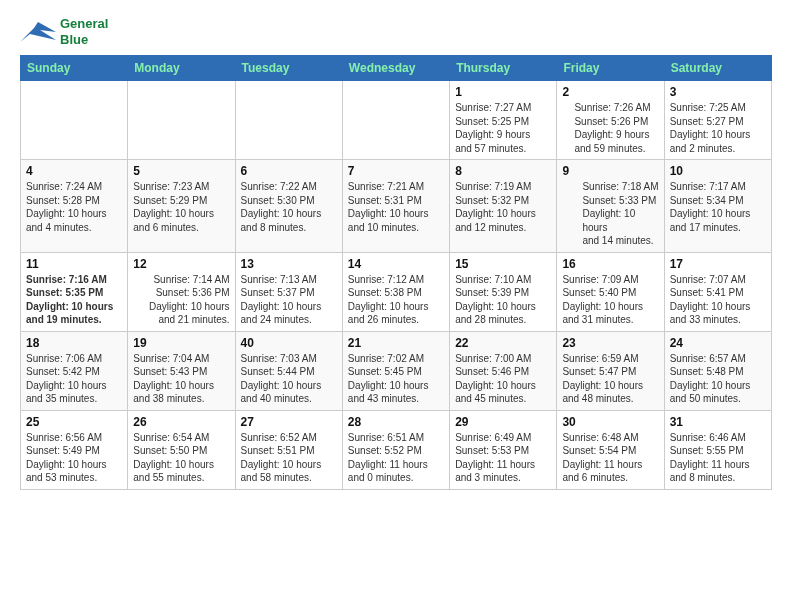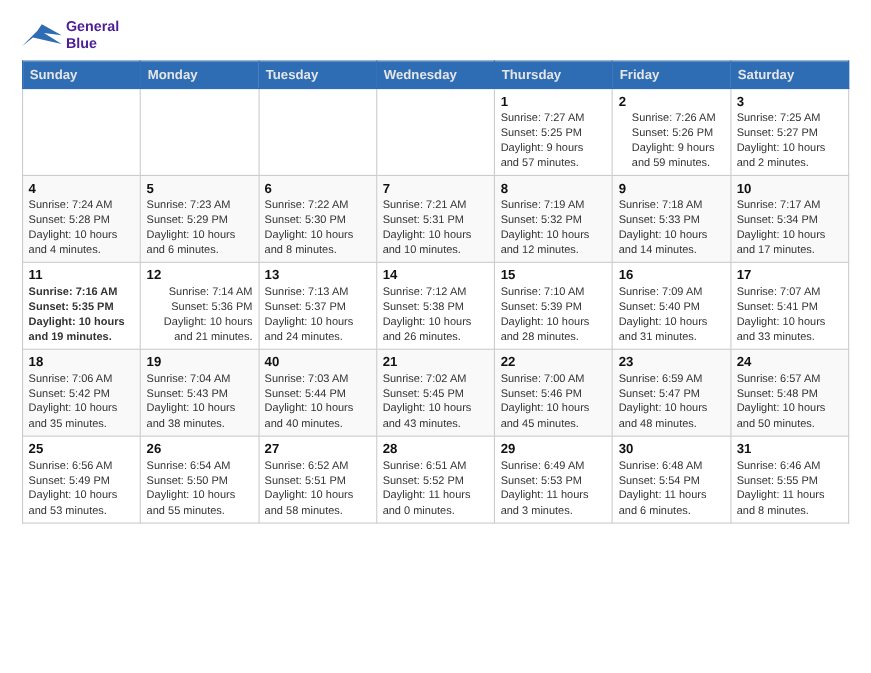--- a/index.html
+++ b/index.html
@@ -17,21 +17,21 @@
       margin-bottom: 8px;
     }
     .logo {
       display: flex;
       align-items: center;
       gap: 4px;
     }
     .logo-text {
       font-size: 13px;
       font-weight: bold;
-      color: #4c1d95;
+      color: #15803d;
       line-height: 1.2;
     }
     .logo-bird {
       width: 36px;
       height: 28px;
     }
     .title-area {
       text-align: right;
     }
     .month-year {
@@ -45,21 +45,21 @@
       font-weight: bold;
       color: #222;
     }
     .calendar {
       width: 100%;
       border-collapse: collapse;
       font-size: 10.5px;
     }
     .calendar th {
       background: #2e6db4;
-      color: #e5e5e5;
+      color: #86efac;
       text-align: left;
       padding: 5px 6px;
       font-size: 12px;
       border: 1px solid #2e6db4;
     }
     .calendar td {
       border: 1px solid #ccc;
       vertical-align: top;
       padding: 4px 5px;
       width: calc(100% / 7);
@@ -182,21 +182,21 @@
         </td>
         <td>
           <div class="day-num">8</div>
           <div class="day-info" style="white-space: pre-line;">Sunrise: 7:19 AM
 Sunset: 5:32 PM
 Daylight: 10 hours
 and 12 minutes.</div>
         </td>
         <td>
           <div class="day-num">9</div>
-          <div class="day-info" style="white-space: pre-line;">Sunrise: 7:18 AM
+          <div class="day-info" style="white-space: pre-line; margin-left: 20px;">Sunrise: 7:18 AM
 Sunset: 5:33 PM
 Daylight: 10 hours
 and 14 minutes.</div>
         </td>
         <td>
           <div class="day-num">10</div>
           <div class="day-info" style="white-space: pre-line;">Sunrise: 7:17 AM
 Sunset: 5:34 PM
 Daylight: 10 hours
 and 17 minutes.</div>

